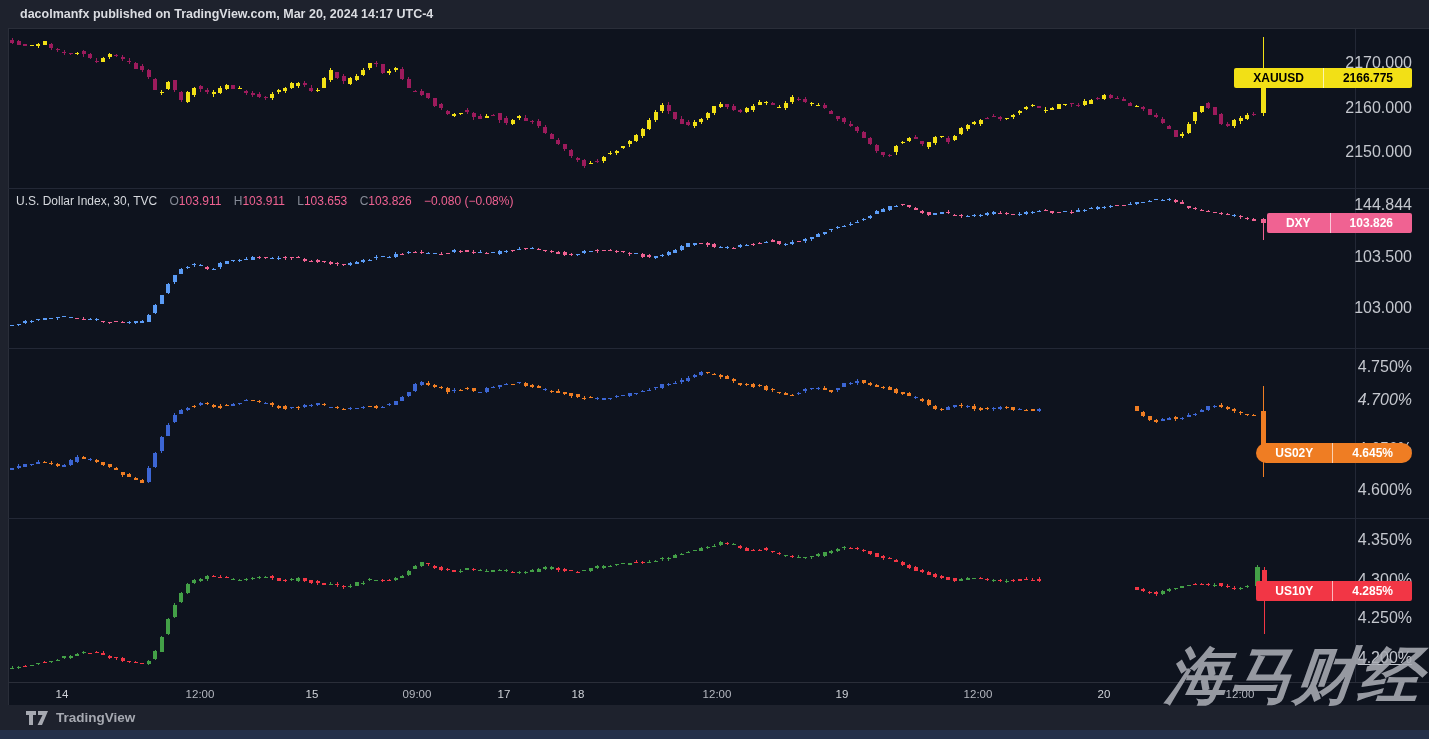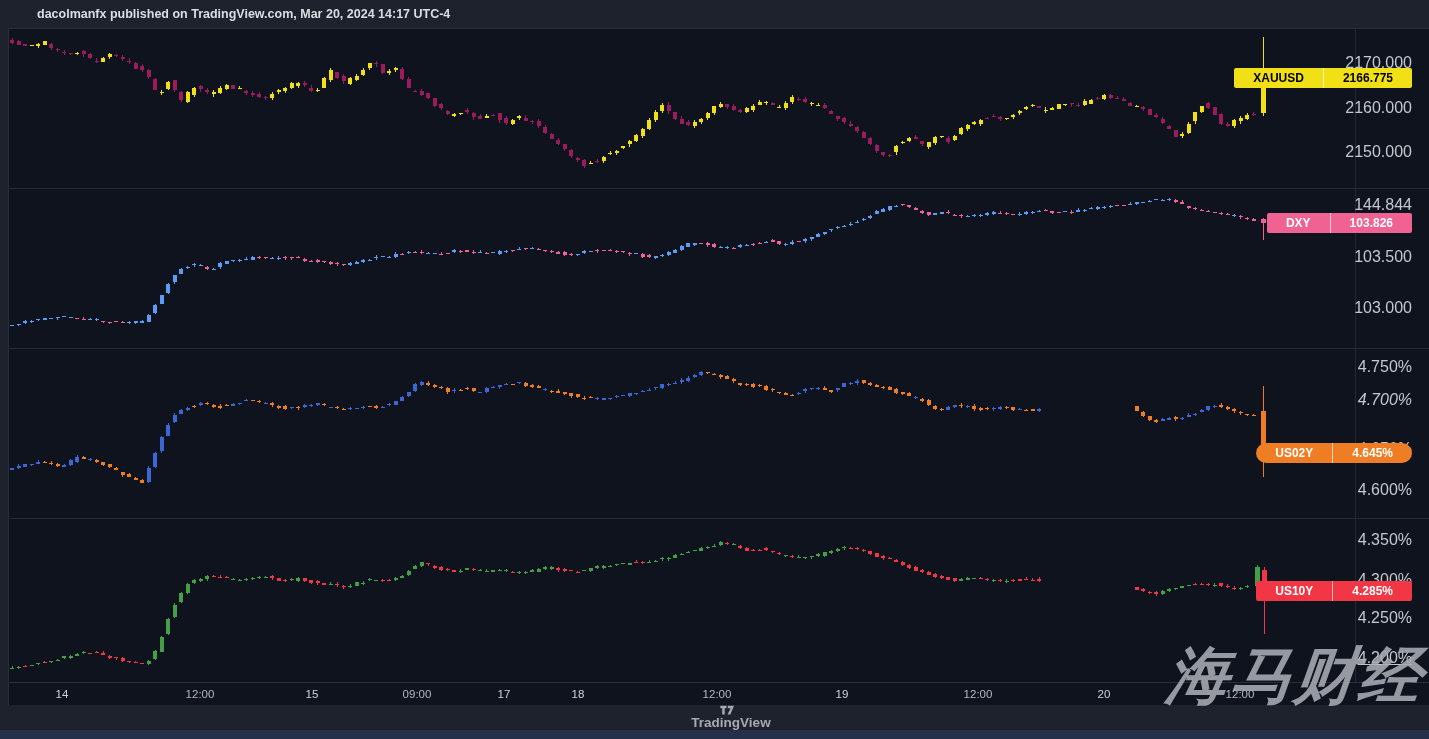--- a/index.html
+++ b/index.html
@@ -1,40 +1,40 @@
 <!DOCTYPE html>
 <html><head>
 <meta charset="utf-8">
 <style>
   html,body{margin:0;padding:0;background:#1e222d;}
   .stage{position:relative;width:1429px;height:739px;overflow:hidden;background:#1e222d;
          font-family:"Liberation Sans",sans-serif;-webkit-font-smoothing:antialiased;}
   .banner{position:absolute;left:0;top:0;width:100%;height:29px;line-height:29px;
-          padding-left:37px;box-sizing:border-box;color:#dbdde2;font-size:12.5px;font-weight:700;}
+          padding-left:20px;box-sizing:border-box;color:#dbdde2;font-size:12.5px;font-weight:700;}
   .plot-bg{position:absolute;left:8px;top:29px;width:1421px;height:676px;background:#0e131e;}
   .border-top{position:absolute;left:8px;top:28px;width:1421px;height:1px;background:#2a2e39;}
   .border-left{position:absolute;left:8px;top:29px;width:1px;height:676px;background:#2a2e39;}
   .sep-h{position:absolute;left:8px;width:1421px;height:1px;background:#232836;}
   .sep-v{position:absolute;left:1355px;top:29px;width:1px;height:653px;background:#232836;}
   .axis-line{position:absolute;left:8px;top:682px;width:1421px;height:1px;background:#2a2e39;}
   .panel-svg{position:absolute;left:8px;}
   .price-label{position:absolute;right:17px;transform:translateY(-50%);color:#c4c7ce;
                font-size:16px;white-space:nowrap;}
   .badge{position:absolute;right:17px;transform:translateY(-50%);display:flex;align-items:stretch;
          border-radius:2px;overflow:hidden;font-size:12px;font-weight:700;line-height:1;z-index:5;}
   .badge span{padding:4px 19px;}
   .badge .b-label{border-right:1px solid rgba(255,255,255,.65);}
   .legend{position:absolute;left:16px;top:194px;font-size:12px;color:#d6d9de;z-index:4;white-space:nowrap;}
   .legend .k{color:#868b97;margin-left:9px;}
   .legend .v{color:#f06292;}
   .legend .chg{color:#f06292;margin-left:9px;}
   .time-label{position:absolute;top:688px;transform:translateX(-50%);font-size:11.5px;color:#b4b7bf;}
   .time-label.em{color:#cfd2d8;}
   .footer{position:absolute;left:0;top:705px;width:100%;height:25px;background:#1e222d;
-          display:flex;align-items:center;padding-left:26px;box-sizing:border-box;flex-direction:column;}
+          display:flex;align-items:center;padding-left:26px;box-sizing:border-box;}
   .brand{color:#a6a9b1;font-size:13.5px;font-weight:700;margin-left:7px;}
   .bottom-bar{position:absolute;left:0;top:730px;width:100%;height:9px;background:#24304a;}
   .wm-cn{position:absolute;right:6px;top:634px;font-size:62px;font-weight:700;font-style:italic;
          color:#a9acb4;opacity:.88;transform:skewX(-6deg);letter-spacing:2px;white-space:nowrap;z-index:9;}
   .wm-url{position:absolute;right:6px;top:697px;font-size:33px;font-weight:700;font-style:italic;
           color:#2e6cc6;letter-spacing:7px;white-space:nowrap;z-index:10;}
 </style>
 </head>
 <body>
 
@@ -1576,20 +1576,28 @@
       <span class="price-label" style="top: 540px;">4.350%</span>
       <span class="price-label" style="top: 580px;">4.300%</span>
       <span class="price-label" style="top: 618px;">4.250%</span>
       <span class="price-label" style="top: 658px; text-decoration: underline;">4.200%</span>
       <div class="badge" style="top: 591px; background: rgb(242, 54, 69); color: rgb(255, 255, 255);">
         <span class="b-label">US10Y</span>
         <span>4.285%</span>
       </div>
     </div>
 
+  <div class="legend">
+    <span>U.S. Dollar Index, 30, TVC</span>
+    <span class="k">O</span><span class="v">103.911</span>
+    <span class="k">H</span><span class="v">103.911</span>
+    <span class="k">L</span><span class="v">103.653</span>
+    <span class="k">C</span><span class="v">103.826</span>
+    <span class="chg">−0.080 (−0.08%)</span>
+  </div>
 
   <div id="time-axis">
       <span class="time-label em" style="left: 62px;">14</span>
       <span class="time-label" style="left: 200px;">12:00</span>
       <span class="time-label em" style="left: 312px;">15</span>
       <span class="time-label" style="left: 417px;">09:00</span>
       <span class="time-label em" style="left: 504px;">17</span>
       <span class="time-label em" style="left: 578px;">18</span>
       <span class="time-label" style="left: 717px;">12:00</span>
       <span class="time-label em" style="left: 842px;">19</span>

